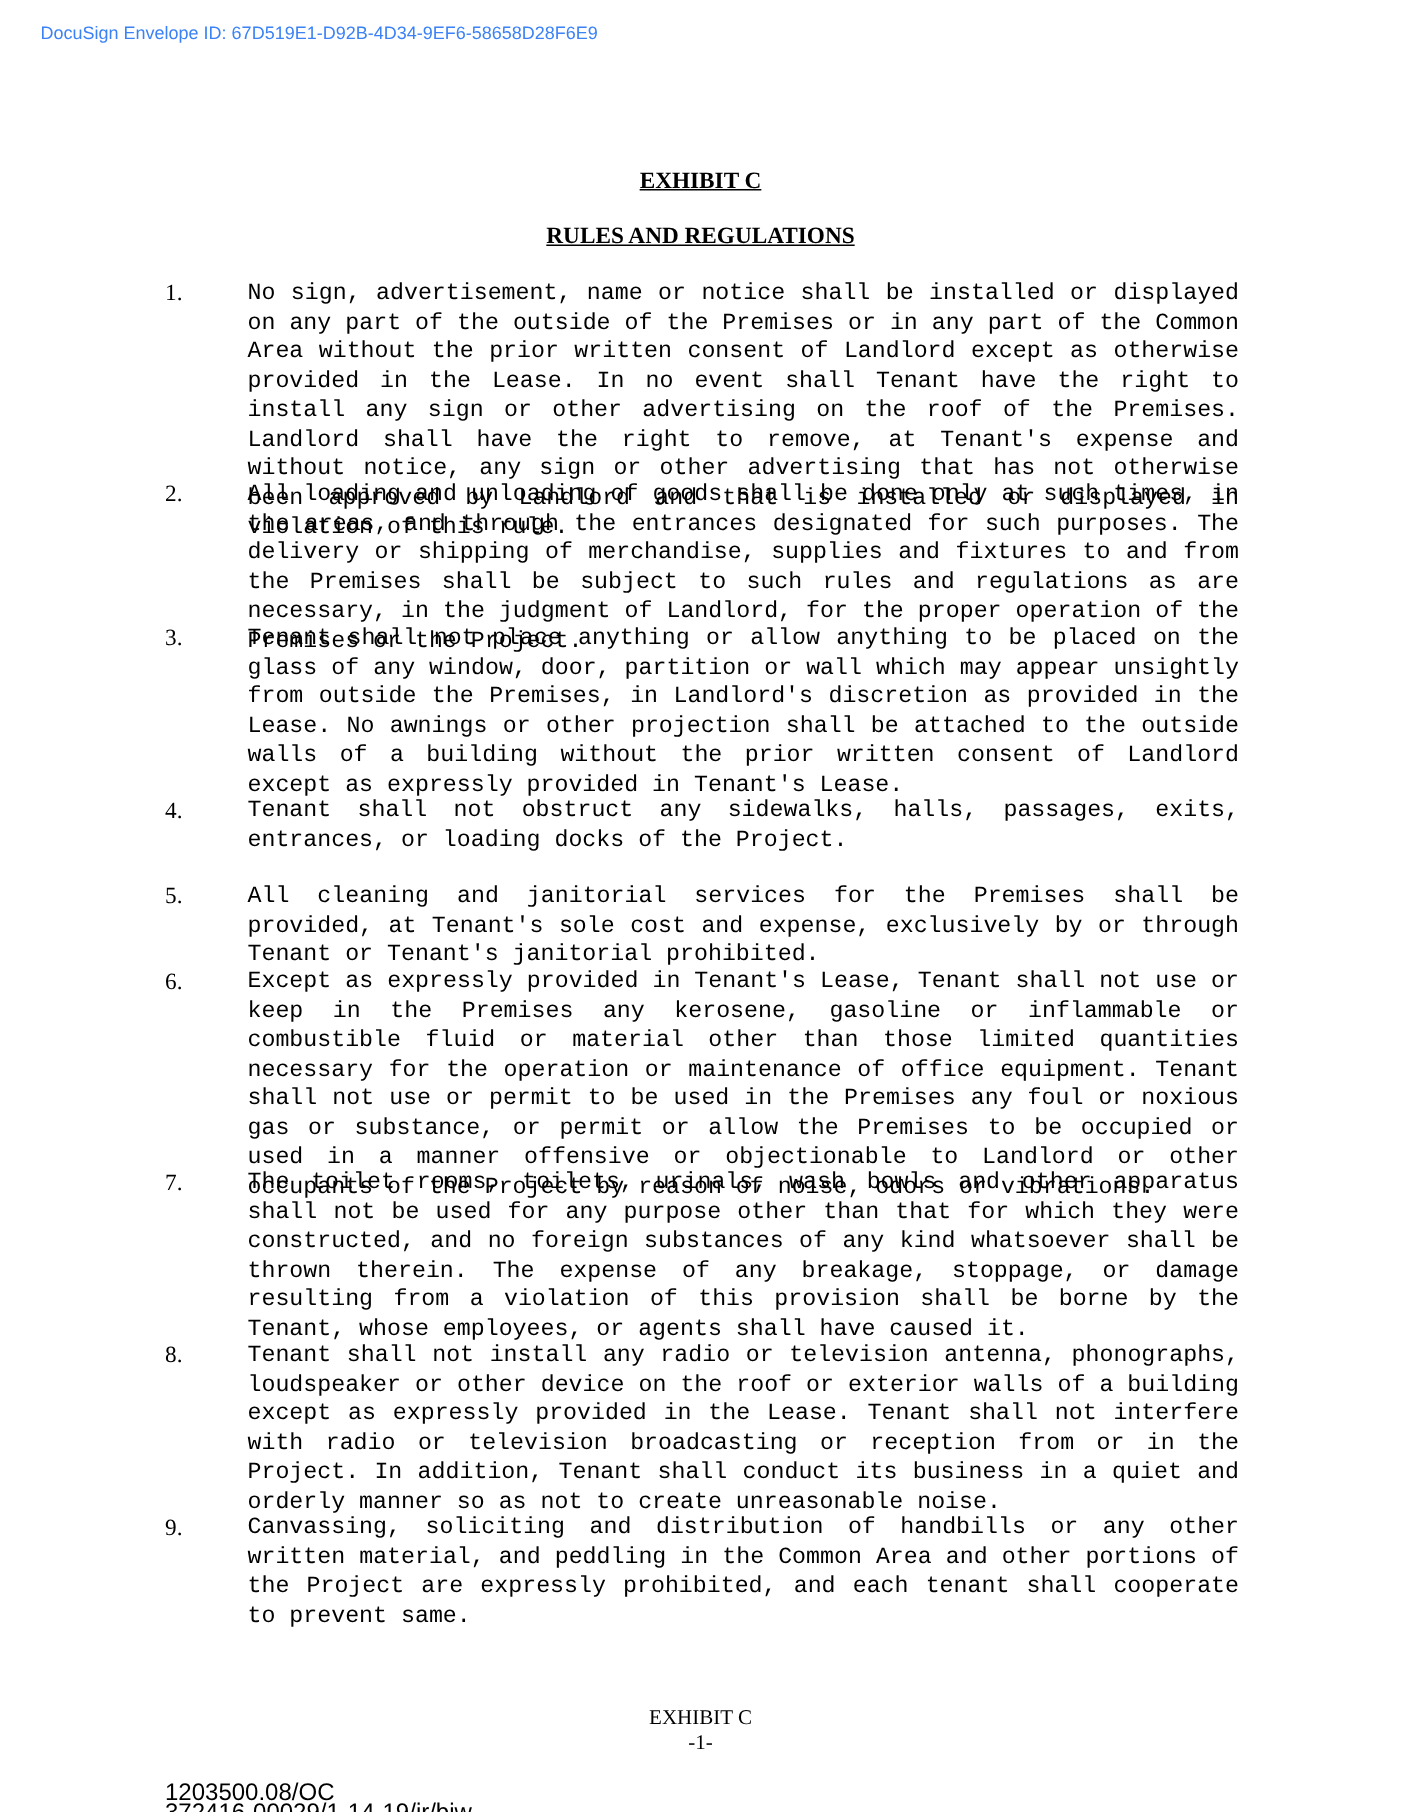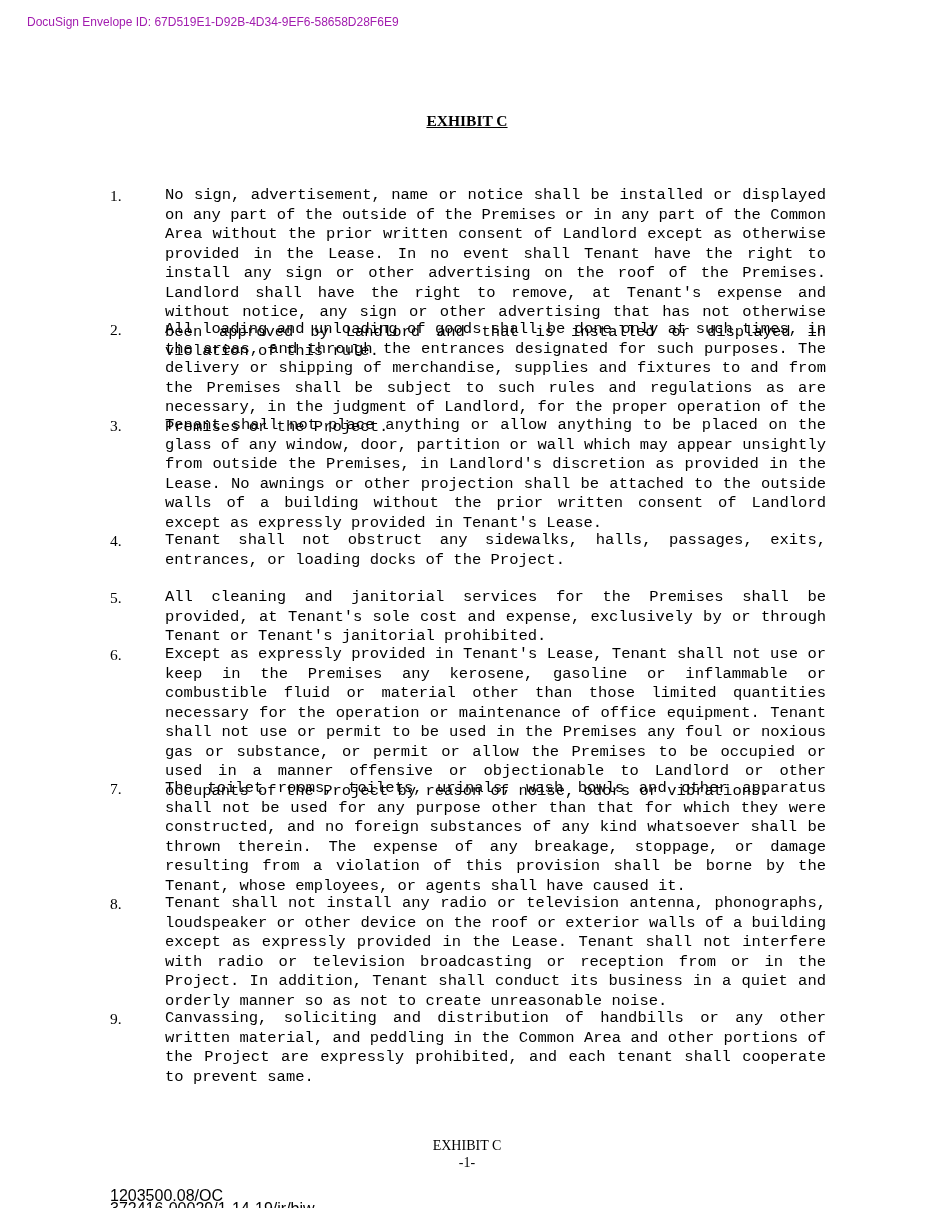--- a/index.html
+++ b/index.html
@@ -1,19 +1,19 @@
 <!DOCTYPE html>
 <html><head>
   <meta charset="utf-8">
   <style>
     html, body { margin: 0; padding: 0; background: #ffffff; }
     body { width: 934px; height: 1208px; position: relative; overflow: hidden; color: #000; }
     .envelope {
       position: absolute; left: 27px; top: 15px;
-      font-family: "Liberation Sans", sans-serif; font-size: 12px; color: #a21caf;
+      font-family: "Liberation Sans", sans-serif; font-size: 12px; color: #3b82f6;
       white-space: nowrap;
     }
     .page {
       position: absolute; left: 0; top: 0; width: 810px; height: 1208px;
       font-family: "Liberation Serif", serif; font-size: 15.5px; line-height: 19.5px;
     }
     .title {
       position: absolute; left: 0; width: 934px; text-align: center;
       font-weight: bold; text-decoration: underline; font-size: 15.5px;
     }
@@ -31,20 +31,21 @@
       font-family: "Liberation Serif", serif; font-size: 14px; line-height: 17px;
     }
   </style>
 </head>
 <body>
 
 <div class="envelope">DocuSign Envelope ID: 67D519E1-D92B-4D34-9EF6-58658D28F6E9</div>
 
 <div class="page">
   <div class="title t1">EXHIBIT C</div>
+  <div class="title t2">RULES AND REGULATIONS</div>
 
   <div class="item" style="top:186px;">
     <div class="num">1.</div>
     <div class="txt">No sign, advertisement, name or notice shall be installed or displayed on any part of the outside of the Premises or in any part of the Common Area without the prior written consent of Landlord except as otherwise provided in the Lease.  In no event shall Tenant have the right to install any sign or other advertising on the roof of the Premises.  Landlord shall have the right to remove, at Tenant's expense and without notice, any sign or other advertising that has not otherwise been approved by Landlord and that is installed or displayed in violation of this rule.</div>
   </div>
   <div class="item" style="top:320px;">
     <div class="num">2.</div>
     <div class="txt">All loading and unloading of goods shall be done only at such times, in the areas, and through the entrances designated for such purposes.  The delivery or shipping of merchandise, supplies and fixtures to and from the Premises shall be subject to such rules and regulations as are necessary, in the judgment of Landlord, for the proper operation of the Premises or the Project.</div>
   </div>
   <div class="item" style="top:416px;">

